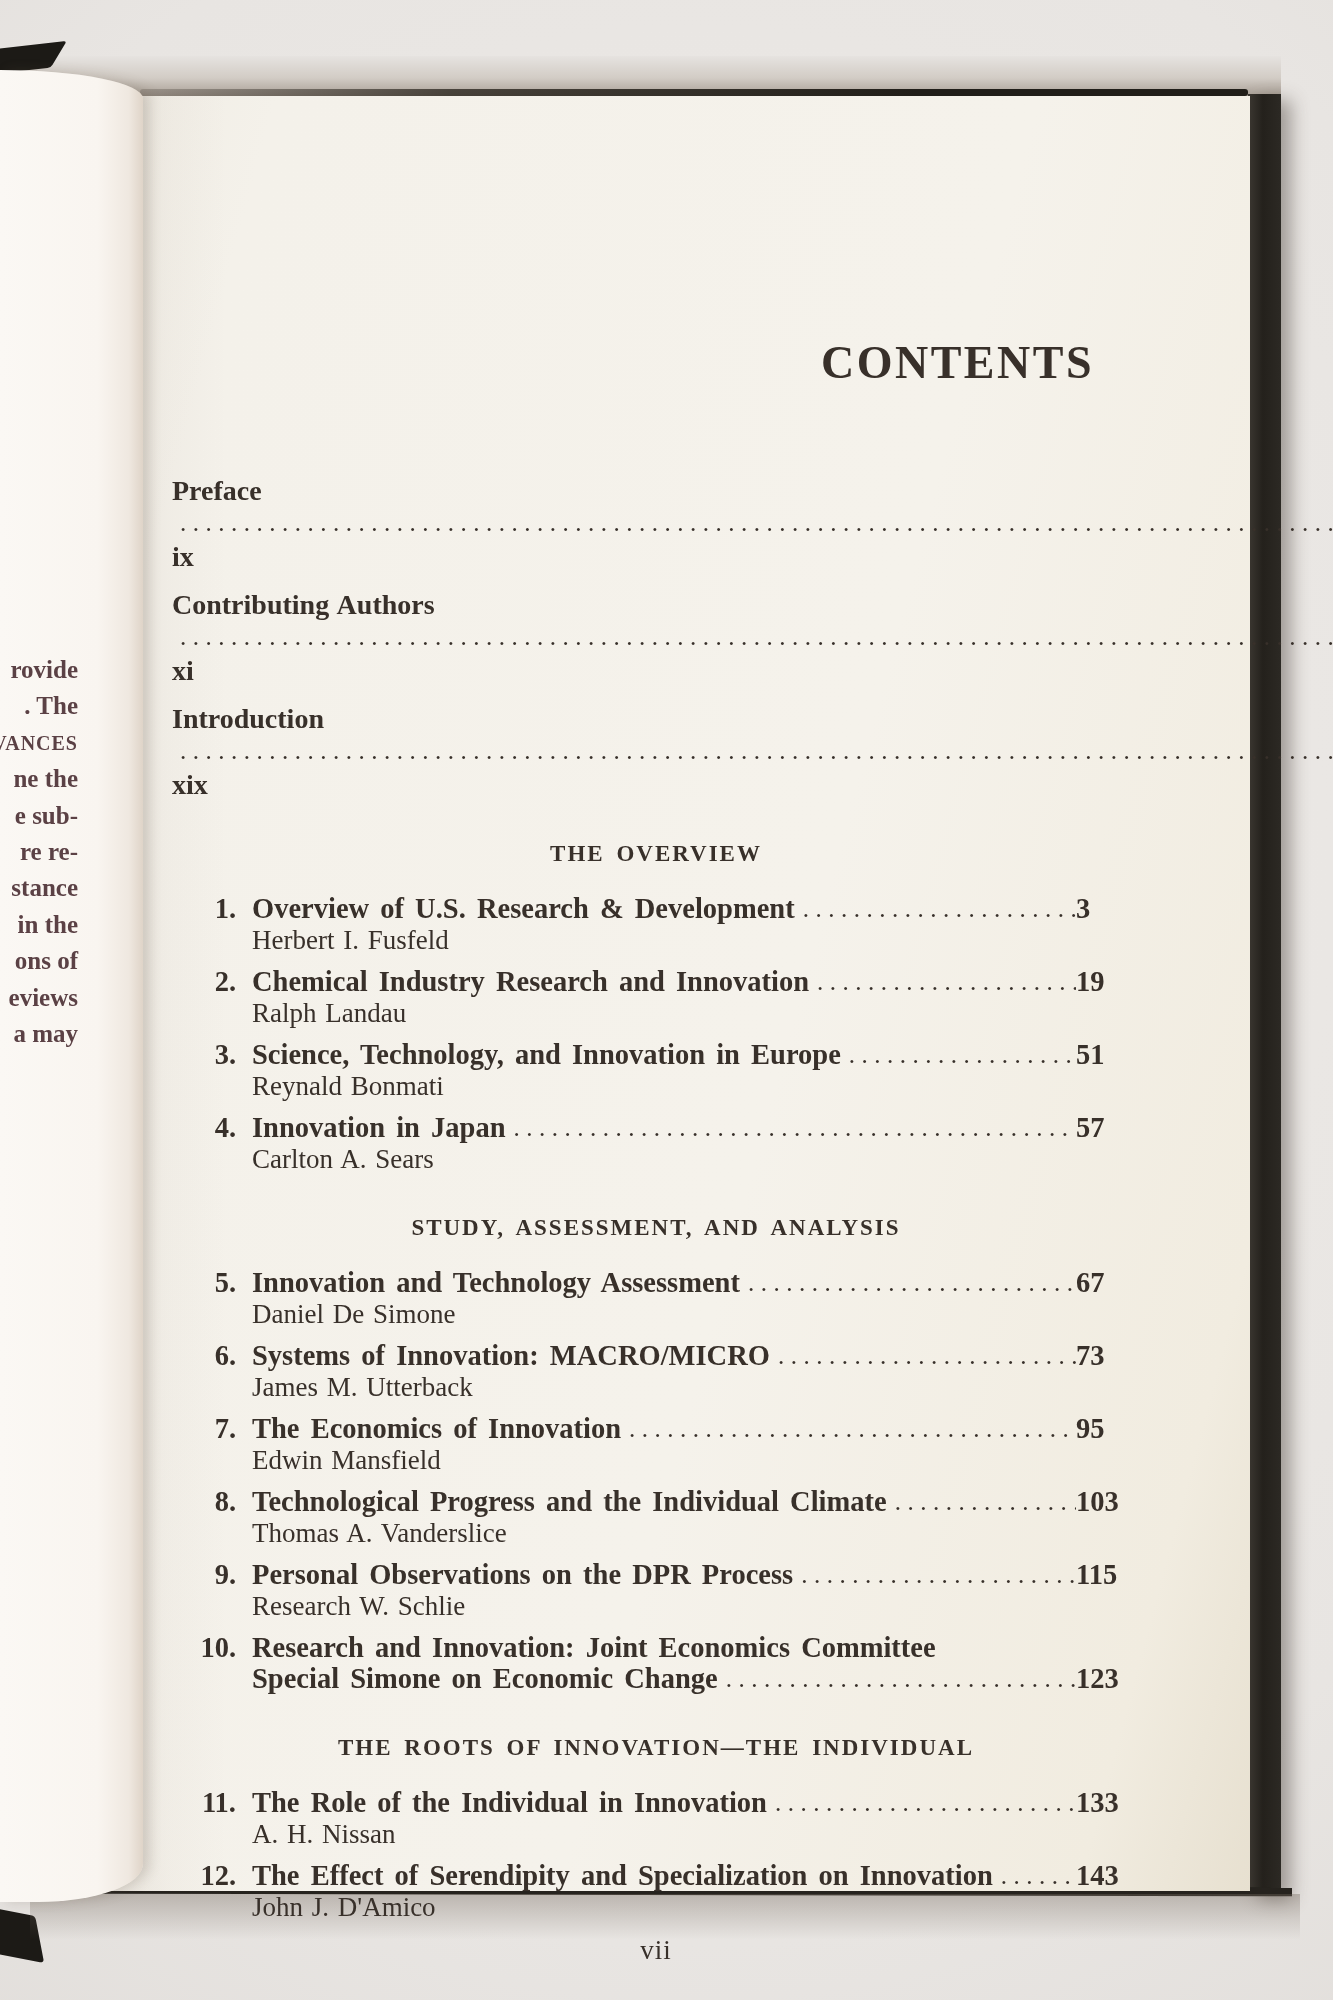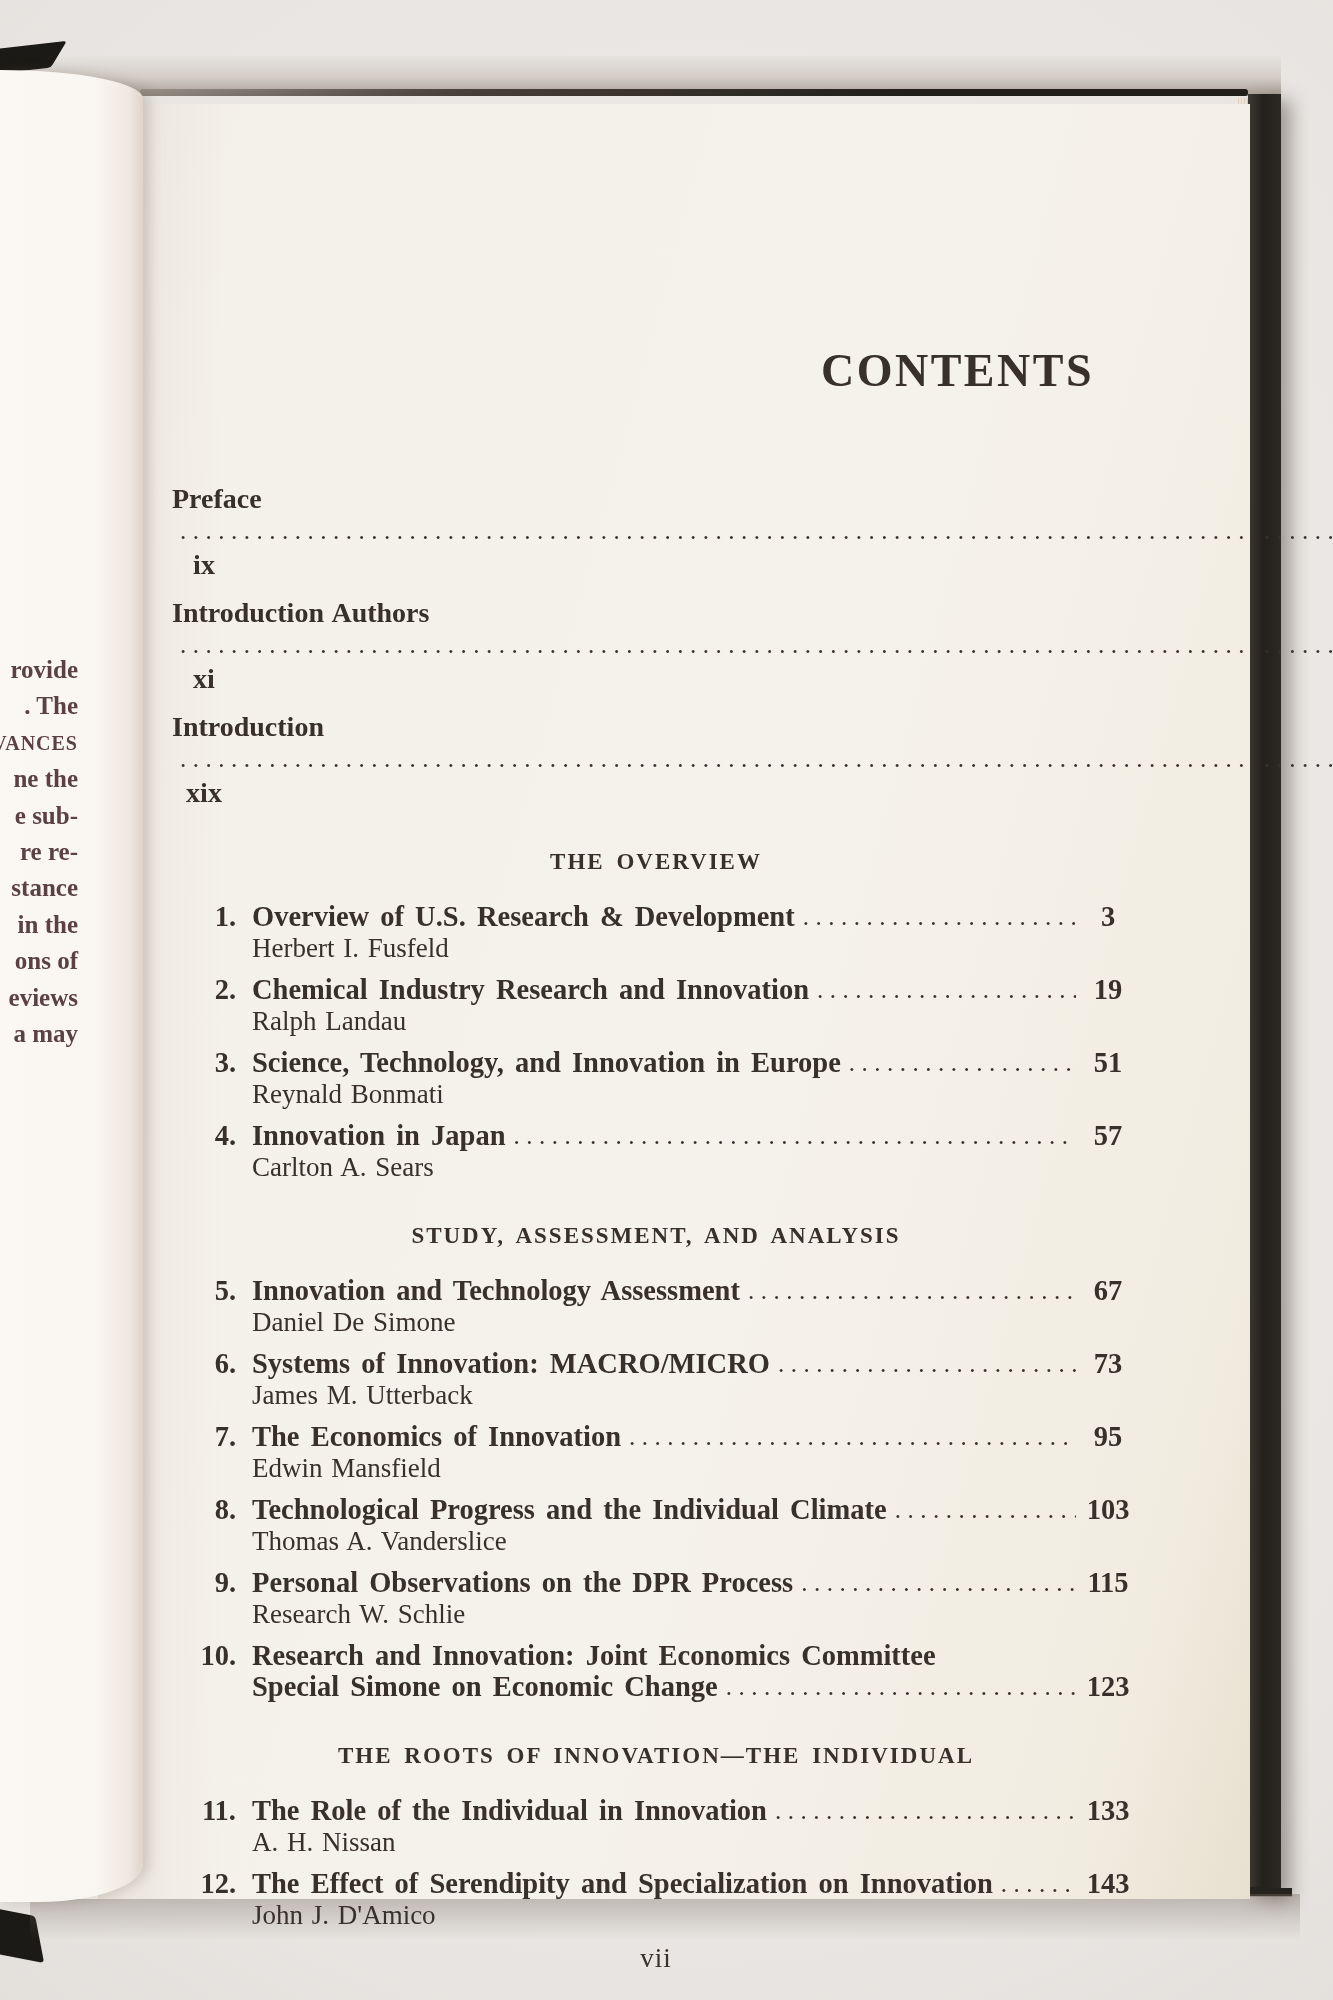--- a/index.html
+++ b/index.html
@@ -45,21 +45,21 @@
   .spine-tip-top{
     position:absolute;left:-14px;top:45px;width:70px;height:27px;background:#1c1a16;
     transform:skewX(-36deg) rotate(-7deg);border-radius:3px;
   }
   .spine-tip-bottom{
     position:absolute;left:-16px;top:1910px;width:54px;height:48px;background:#1c1a16;
     transform:skewX(22deg) rotate(12deg);border-radius:4px;
   }
   
   .page-main{
-    position:absolute;left:0;top:104px;width:1250px;height:1795px;
+    position:absolute;left:0;top:96px;width:1250px;height:1795px;
     background:linear-gradient(105deg,#eeeae1 0%, #f4f1ea 16%, #f5f2eb 60%, #f1ece0 90%, #e7e0d0 100%);
   }
   .gutter-shade{
     position:absolute;left:98px;top:0;width:130px;height:100%;
     background:linear-gradient(90deg, rgba(120,100,88,0.12), rgba(120,100,88,0.03) 55%, rgba(120,100,88,0));
   }
   
   .page-left-strip{
     position:absolute;left:0;top:70px;width:107px;height:1832px;overflow:hidden;
     background:linear-gradient(90deg,#fbf8f4 0%, #f9f5f0 68%, #efe8e0 90%, #dfd4c8 100%);
@@ -86,21 +86,21 @@
   .fm-row{
     display:flex;align-items:baseline;margin-bottom:15px;
     font-size:28px;font-weight:700;line-height:33px;flex-direction:column;
   }
   .fm-label{white-space:nowrap;padding-right:8px;word-spacing:2px;}
   .dots{
     flex:1;overflow:hidden;white-space:nowrap;
     font-size:25px;font-weight:400;letter-spacing:6.5px;
     padding:0 8px;position:relative;top:-1px;
   }
-  .pnum{min-width:64px;text-align:center;font-weight:700;white-space:nowrap;font-family:Liberation Serif, serif;}
+  .pnum{min-width:64px;text-align:left;font-weight:700;white-space:nowrap;font-family:Liberation Serif, serif;}
   .section-heading{
     text-align:center;font-size:23px;font-weight:700;letter-spacing:2px;
     margin-top:40px;margin-bottom:26px;line-height:26px;word-spacing:4px;
   }
   .entry{margin-bottom:10px;}
   .line1,.line2{display:flex;align-items:baseline;font-size:28.5px;font-weight:700;line-height:31px;}
   .line2{display:none;}
   .num{width:64px;text-align:right;padding-right:16px;flex:none;}
   .indent{width:80px;flex:none;}
   .etitle,.etitle2{white-space:nowrap;word-spacing:4px;}
@@ -128,21 +128,21 @@
     <div class="gutter-shade"></div>
     <div class="content">
       <div class="toc-title">CONTENTS</div>
       <div class="front-matter">
           <div class="fm-row">
     <span class="fm-label">Preface</span>
     <span class="dots">............................................................................................................................................</span>
     <span class="pnum">ix</span>
   </div>
           <div class="fm-row">
-    <span class="fm-label">Introduction Authors</span>
+    <span class="fm-label">Contributing Authors</span>
     <span class="dots">............................................................................................................................................</span>
     <span class="pnum">xi</span>
   </div>
           <div class="fm-row">
     <span class="fm-label">Introduction</span>
     <span class="dots">............................................................................................................................................</span>
     <span class="pnum">xix</span>
   </div>
         </div>
       <div>

